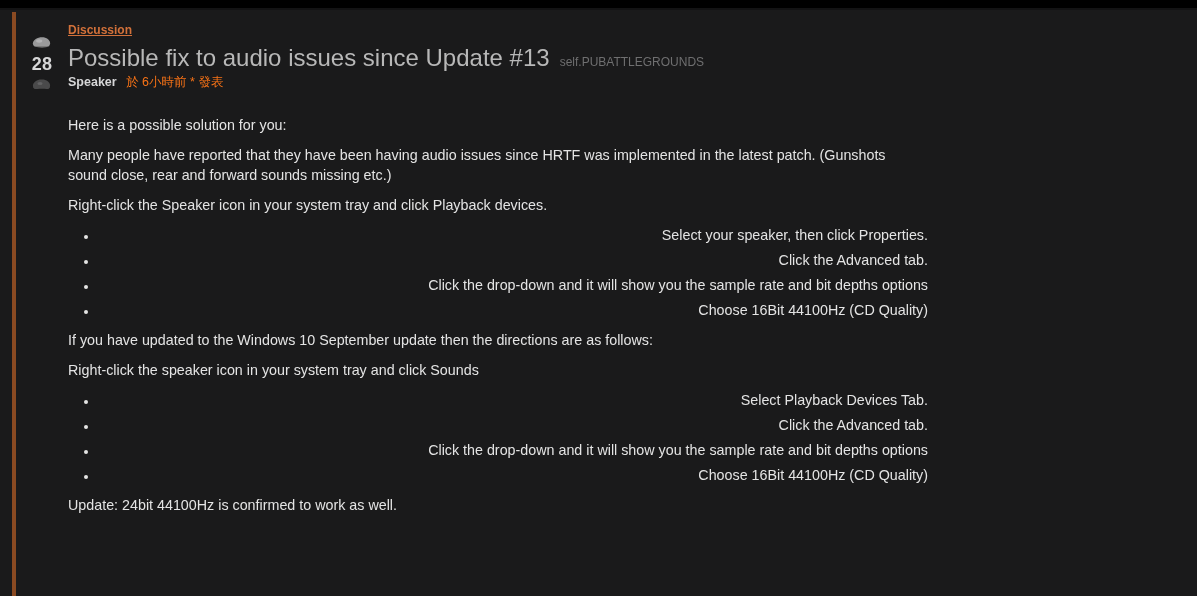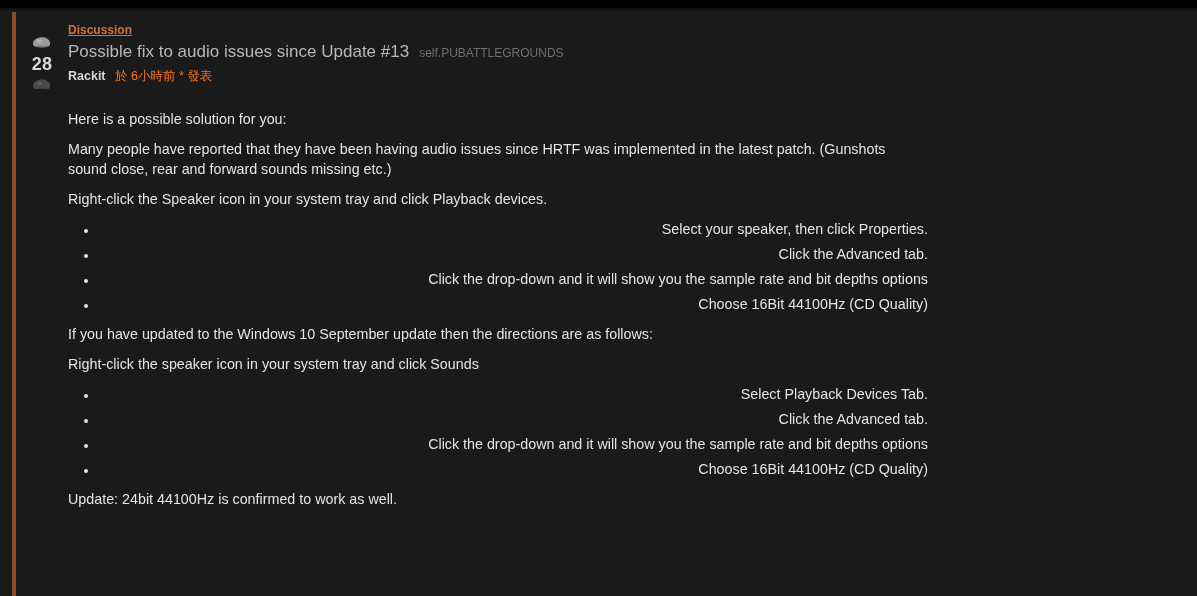--- a/index.html
+++ b/index.html
@@ -91,33 +91,33 @@
     padding-top: 12px;
     padding-right: 20px;
     min-width: 0;
   }
 
   .flair {
     color: #d2713a;
     font-size: 12px;
     line-height: 14px;
     font-weight: bold;
-    margin-bottom: 3px;
+    margin-bottom: 9px;
     display: inline-block;
   }
 
   .title-row {
     display: flex;
     align-items: baseline;
     flex-wrap: wrap;
     margin-bottom: 1px;
   }
   .title {
     color: #b8b8b8;
-    font-size: 17px;
+    font-size: 24px;
     line-height: 24px;
     font-weight: normal;
     text-decoration: none;
     margin-right: 10px;
   }
   .domain {
     color: #6f6f70;
     font-size: 12px;
     line-height: 14px;
   }
@@ -192,21 +192,21 @@
     <div class="content">
 
       <a class="flair" href="#">Discussion</a>
 
       <div class="title-row">
         <a class="title" href="#">Possible fix to audio issues since Update #13</a>
         <span class="domain">self.PUBATTLEGROUNDS</span>
       </div>
 
       <div class="byline">
-        <a class="author" href="#">Rackit</a>
+        <a class="author" href="#">Speaker</a>
         <span class="meta">於 6小時前 * 發表</span>
       </div>
 
       <div class="body">
         <p>Here is a possible solution for you:</p>
         <p>Many people have reported that they have been having audio issues since HRTF was implemented in the latest patch. (Gunshots sound close, rear and forward sounds missing etc.)</p>
         <p>Right-click the Speaker icon in your system tray and click Playback devices.</p>
 
         <ul>
           <li>Select your speaker, then click Properties.</li>

